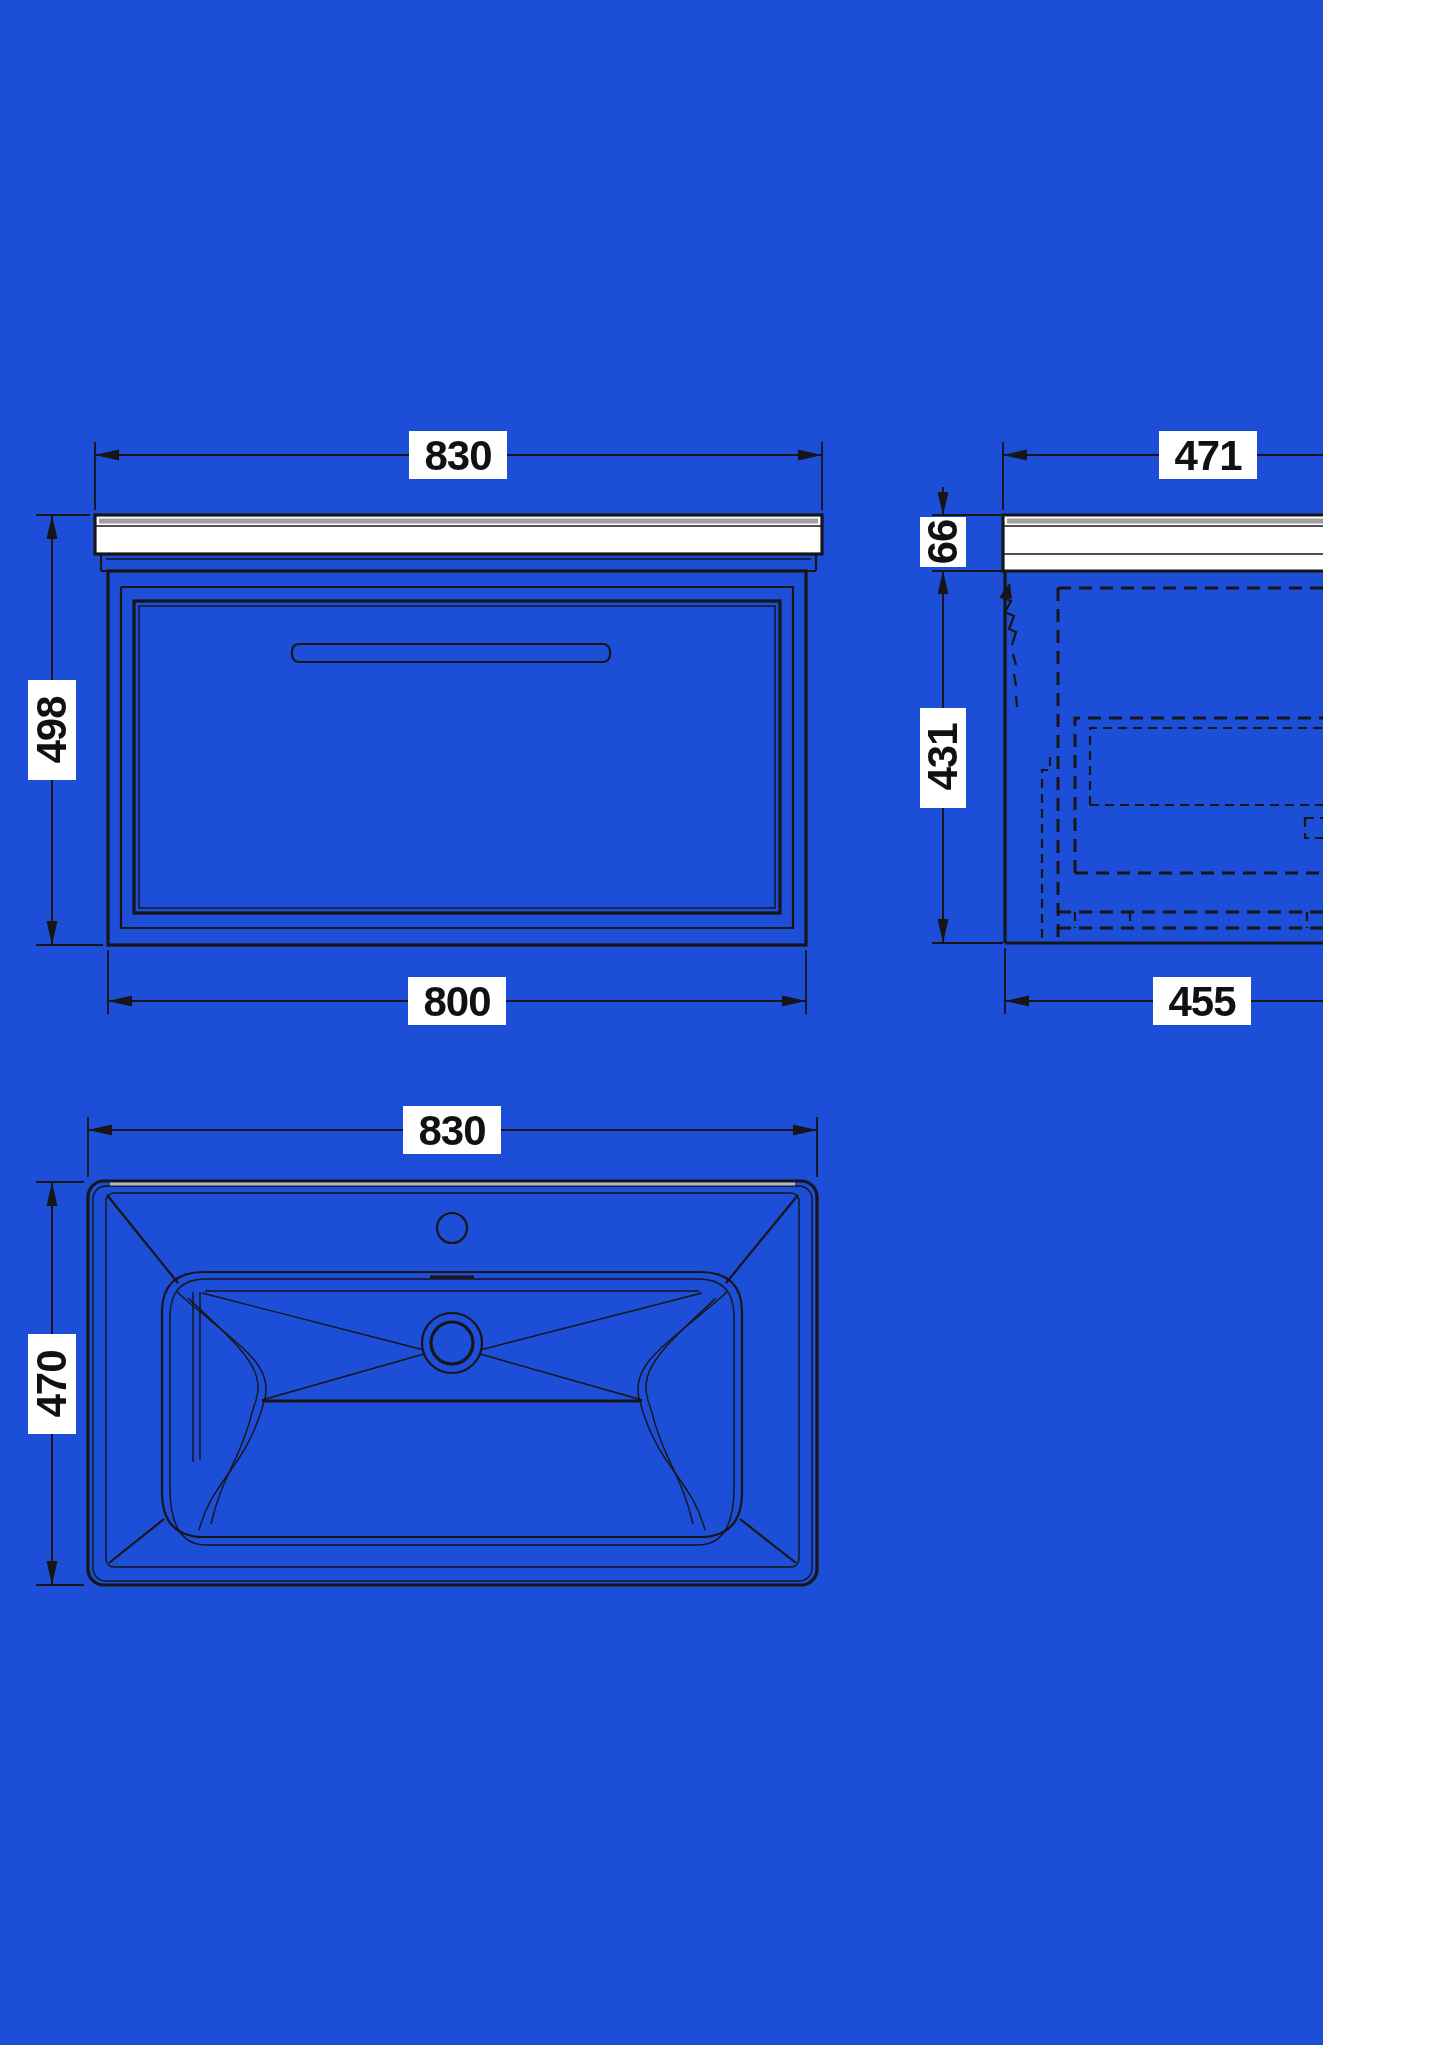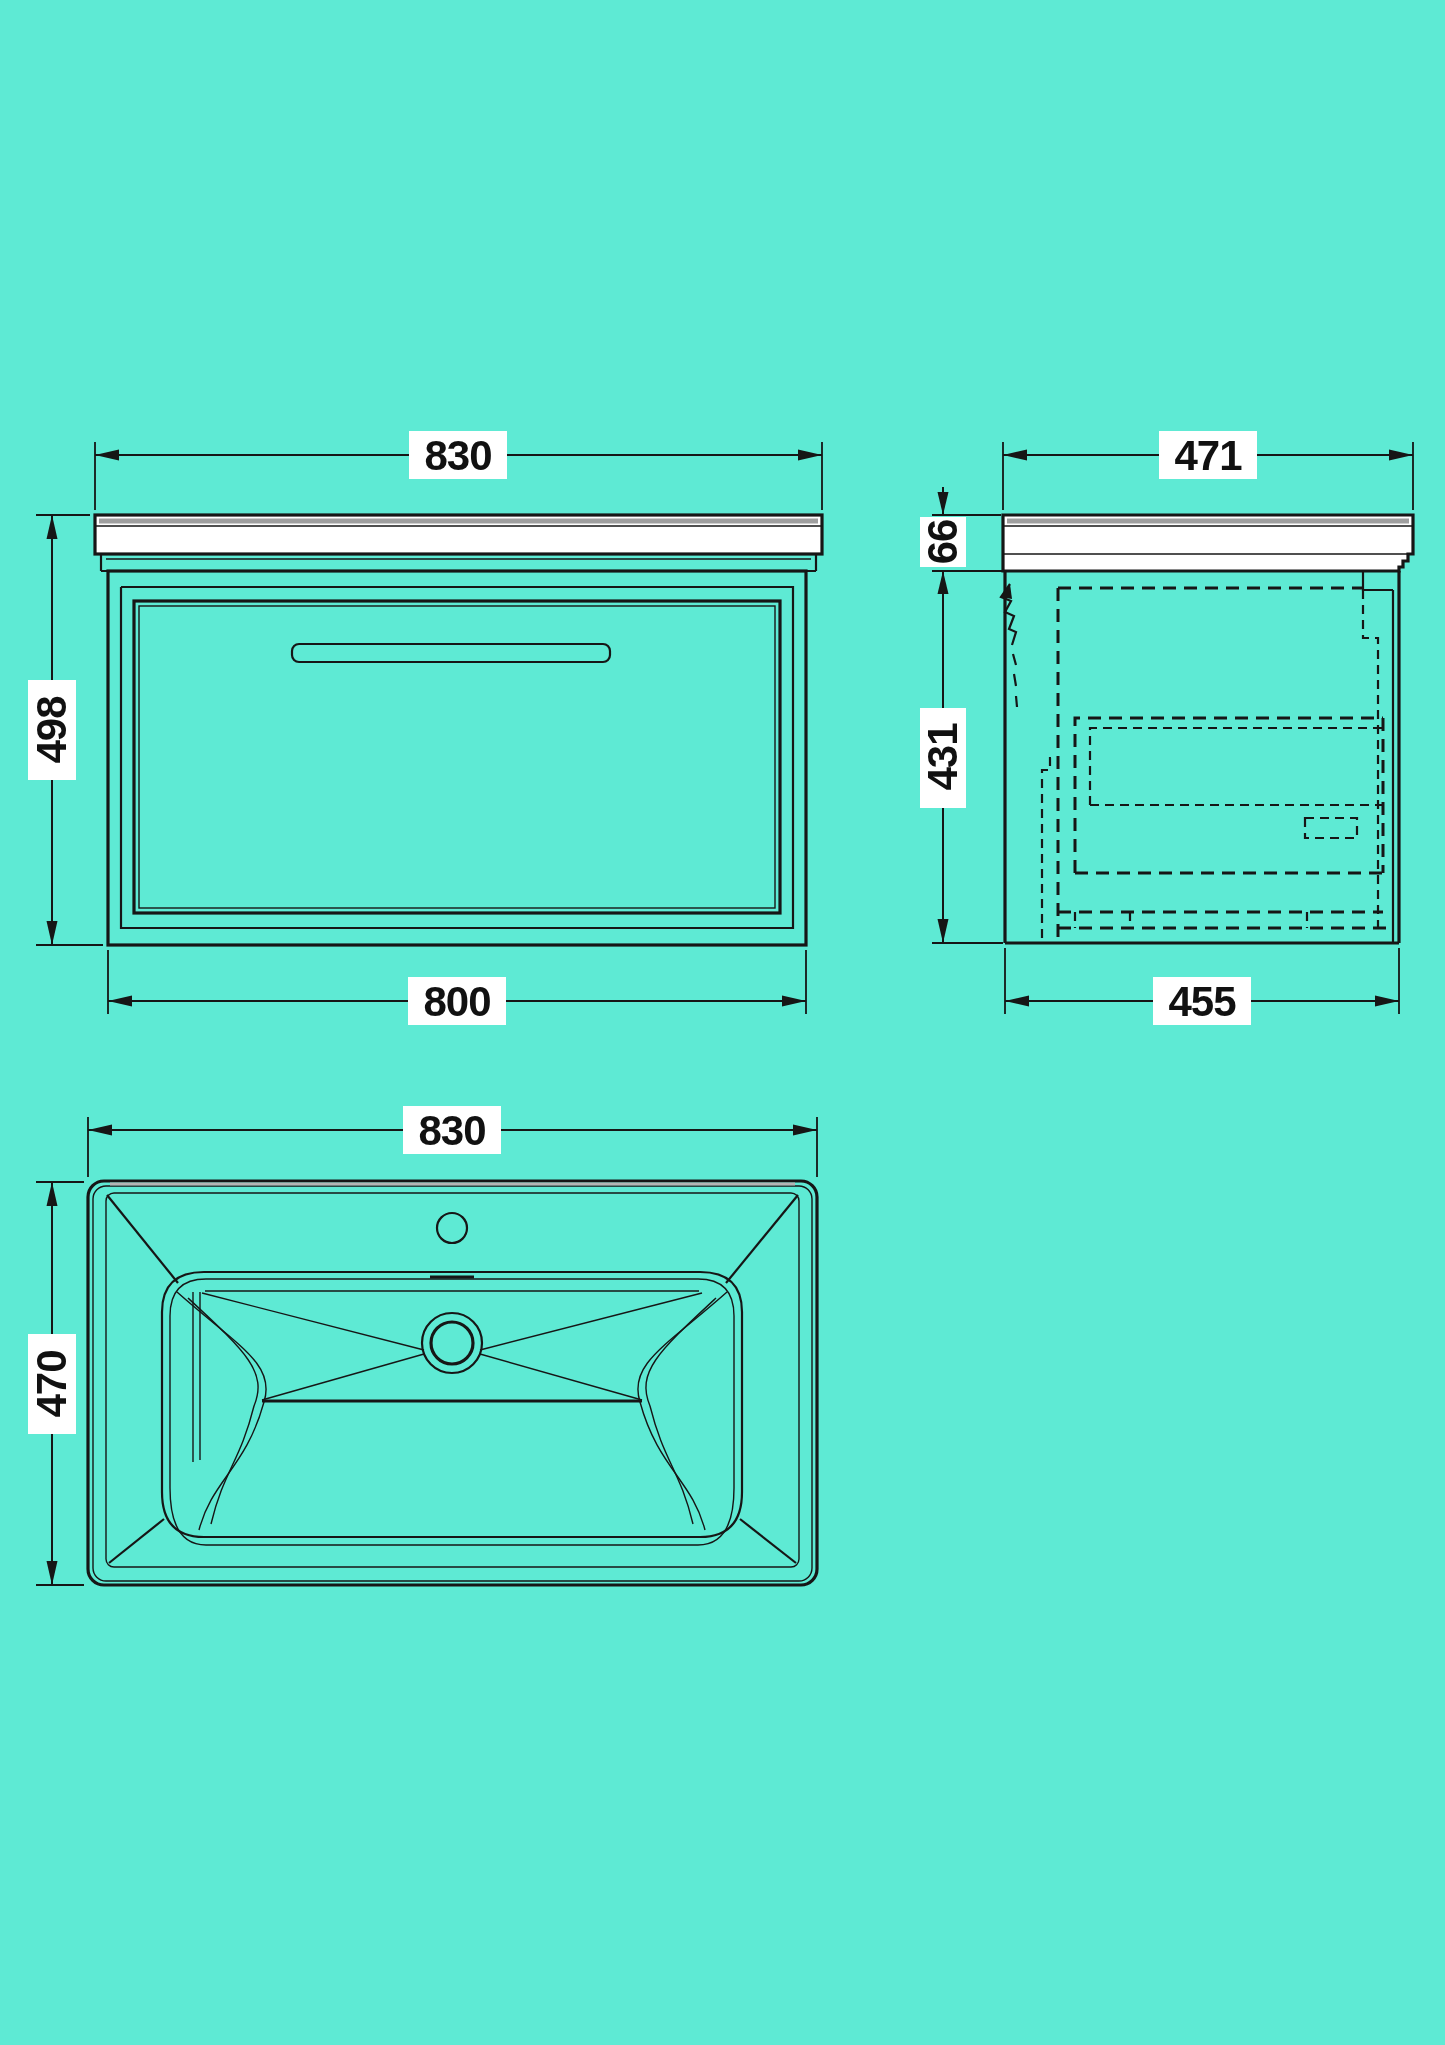--- a/index.html
+++ b/index.html
@@ -1,16 +1,16 @@
 <!DOCTYPE html>
 <html><head>
 <meta charset="utf-8">
 <style>
   html,body{margin:0;padding:0;background:#ffffff;}
-  .stage{position:relative;width:1445px;height:2045px;background:#5eead4;overflow:hidden;
+  .stage{position:relative;width:1323px;height:2045px;background:#1d4ed8;overflow:hidden;
          font-family:"Liberation Sans",sans-serif;}
   svg{display:block}
   .ol   {stroke:#161616;stroke-width:3.2;fill:none;}
   .ol-f {stroke:#161616;stroke-width:3.2;fill:#ffffff;}
   .med  {stroke:#161616;stroke-width:2.2;fill:none;}
   .thin {stroke:#161616;stroke-width:1.4;fill:none;}
   .shade{stroke:#9f9f9f;stroke-width:5;fill:none;}
   .shade2{stroke:#b5b5b5;stroke-width:3;fill:none;}
   .dim  {stroke:#161616;stroke-width:2;fill:none;}
   .ext  {stroke:#161616;stroke-width:1.8;fill:none;}

